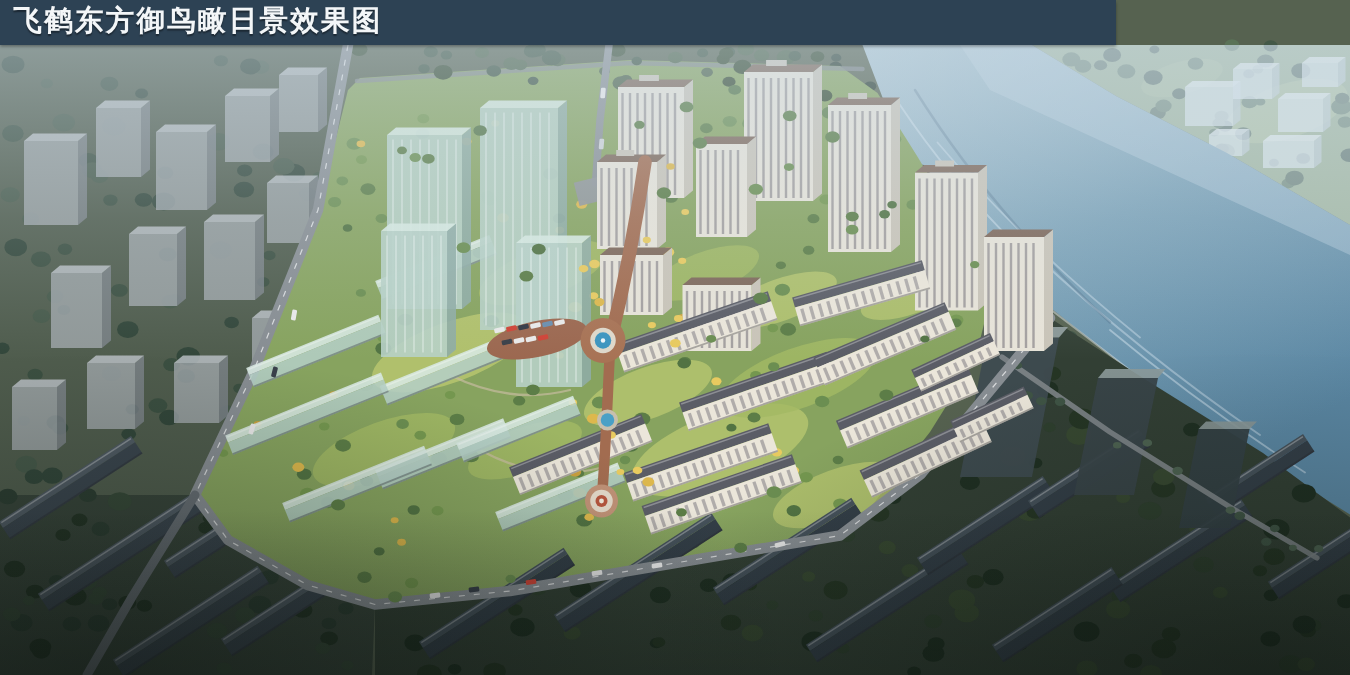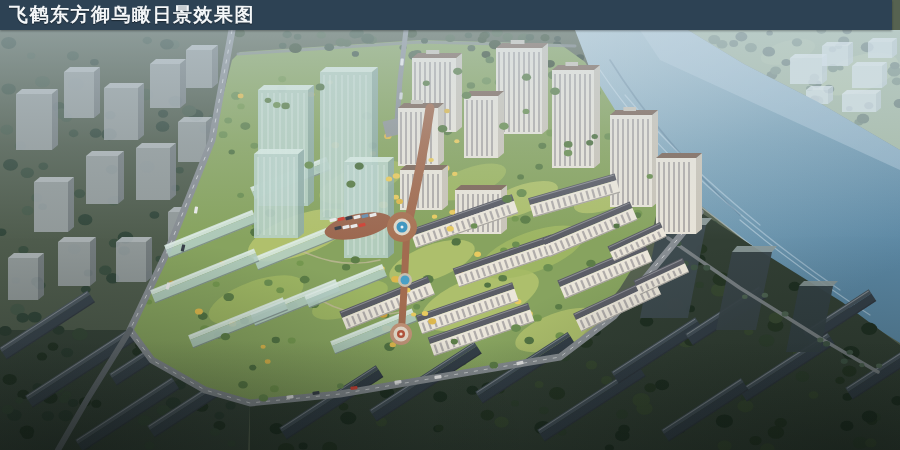--- a/index.html
+++ b/index.html
@@ -1,18 +1,18 @@
 <!DOCTYPE html>
 <html><head>
 <meta charset="utf-8">
 <style>
   html,body{margin:0;padding:0;background:#111;}
   #frame{position:relative;width:900px;height:450px;overflow:hidden;background:#566250;font-family:"Liberation Sans",sans-serif;}
   #scene{position:absolute;left:0;top:0;width:900px;height:450px;display:block;}
-  #titlebar{position:absolute;left:0;top:0;width:892px;height:30px;background:#2d4254;display:flex;align-items:flex-end;box-shadow:0 1px 2px rgba(0,0,0,.35);}
+  #titlebar{position:absolute;left:0;top:0;width:744px;height:30px;background:#2d4254;display:flex;align-items:flex-end;box-shadow:0 1px 2px rgba(0,0,0,.35);}
   #titlebar .title{color:#f3f6f8;font-size:19px;font-weight:bold;letter-spacing:1.5px;padding-left:9px;line-height:30px;white-space:nowrap;text-shadow:0 1px 1px rgba(0,0,0,.4);}
 </style>
 </head>
 <body>
 
 <div id="frame">
   <svg id="scene" viewBox="0 0 900 450" xmlns="http://www.w3.org/2000/svg" preserveAspectRatio="none">
     <defs>
       <linearGradient id="riverGrad" x1="0" y1="0" x2="0.55" y2="1">
         <stop offset="0" stop-color="#b0c8d4"></stop>

